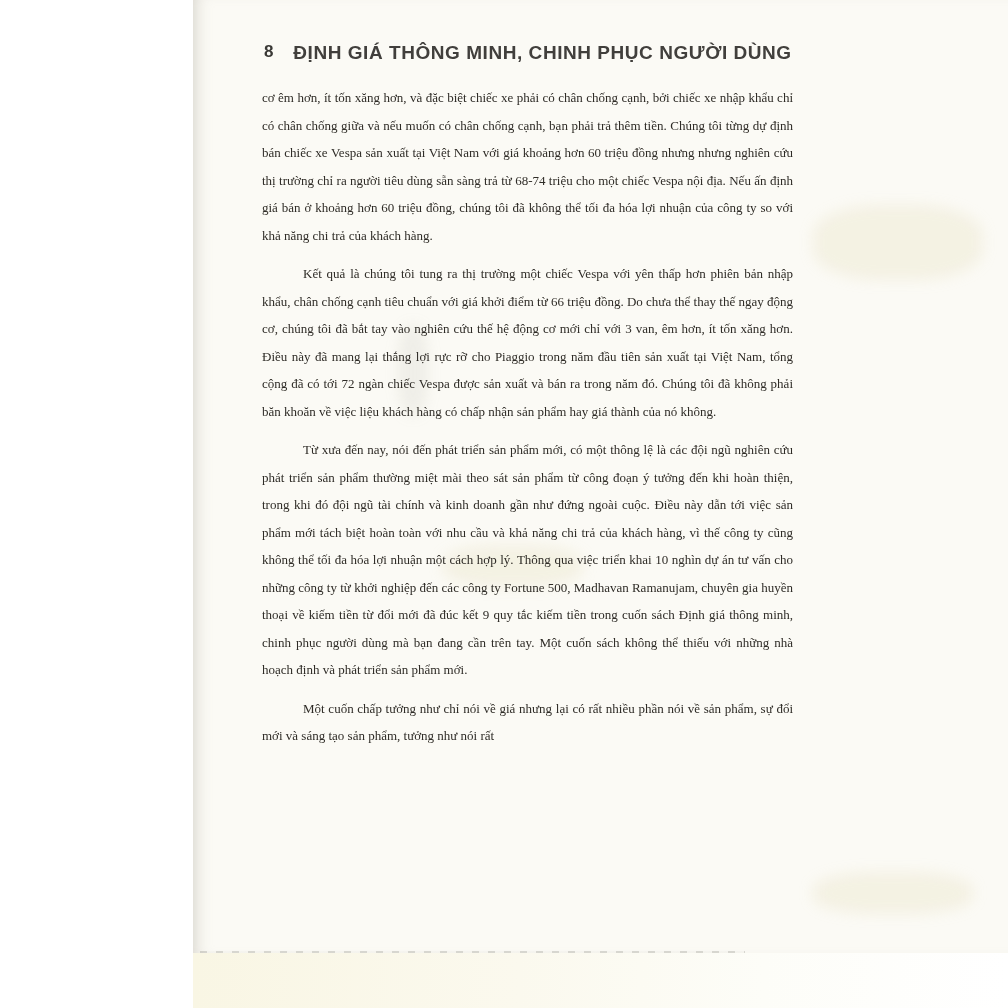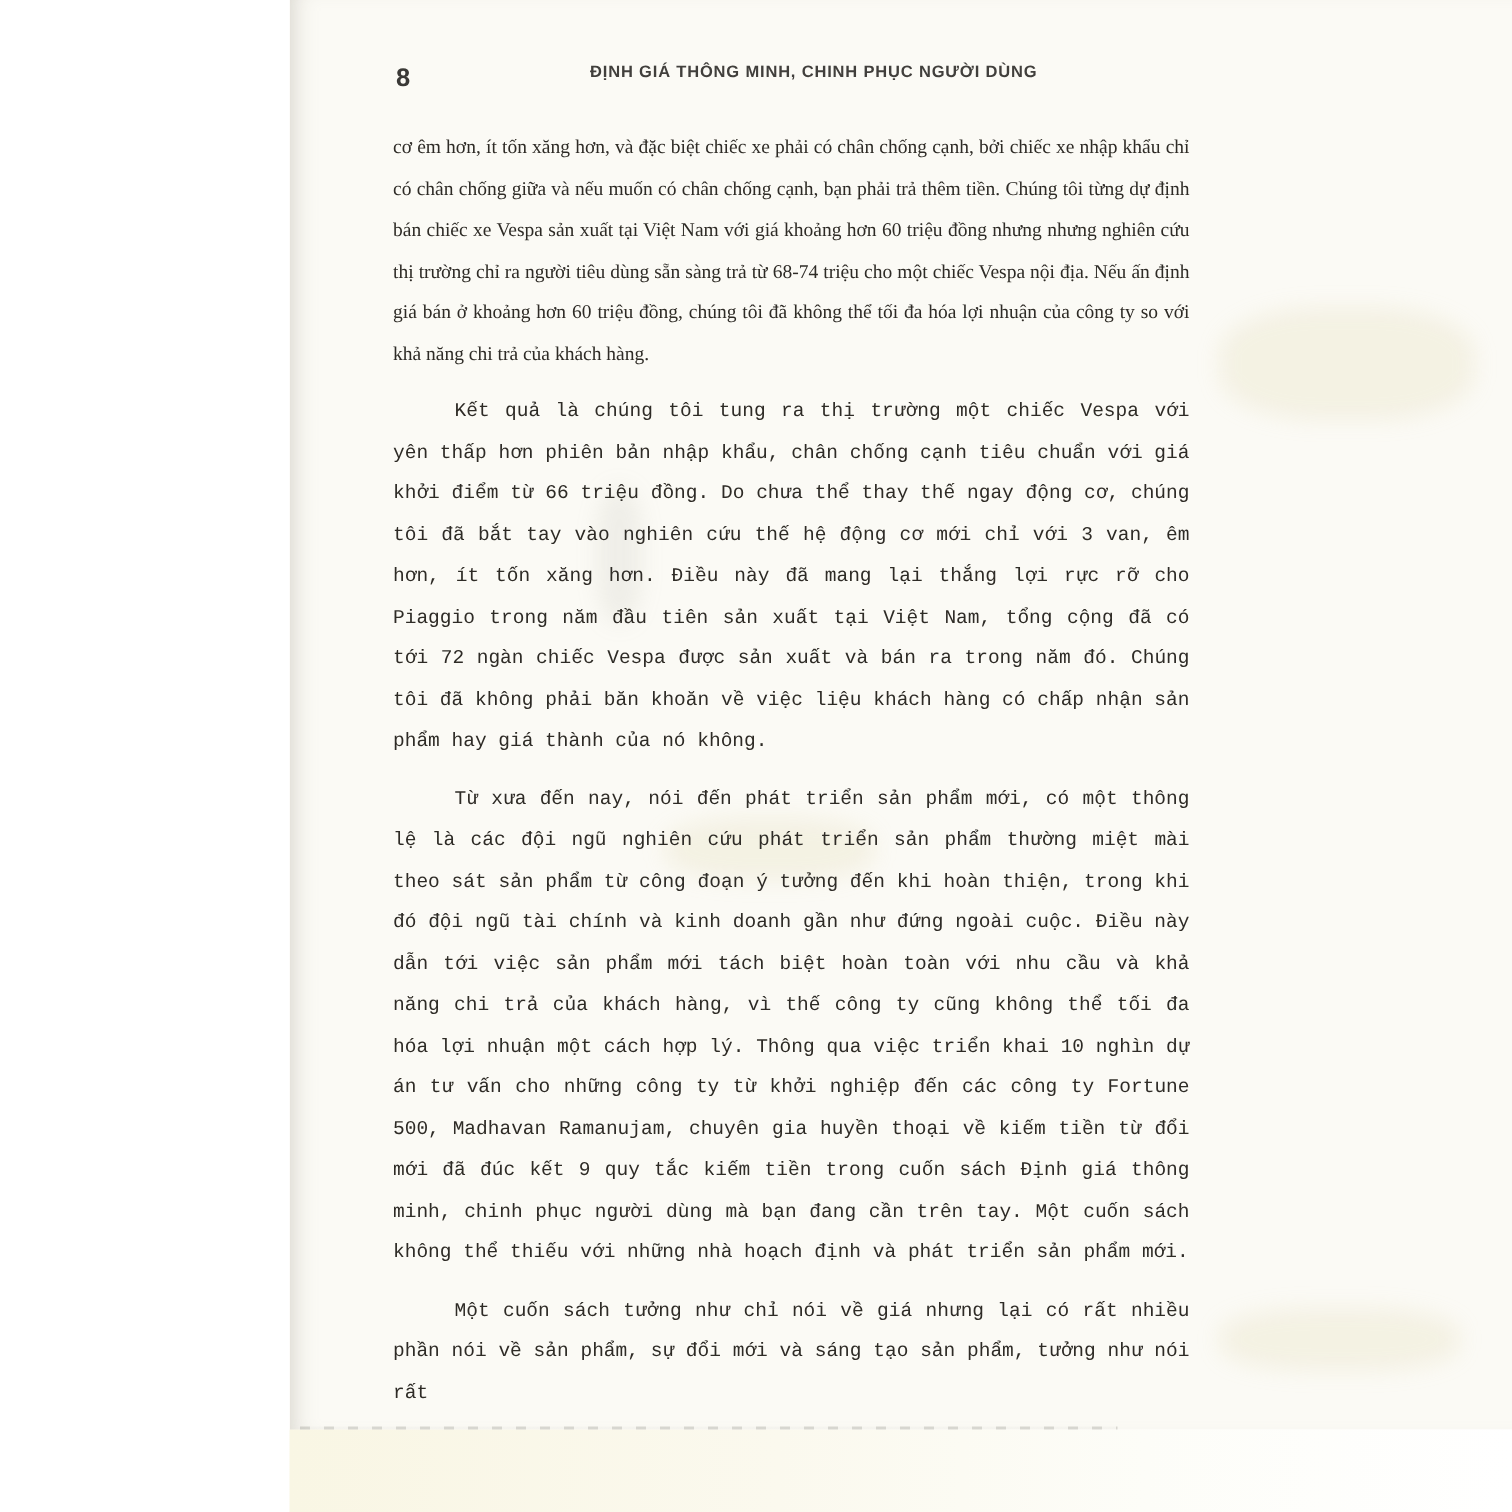--- a/index.html
+++ b/index.html
@@ -49,39 +49,39 @@
   .page-number {
     position: absolute;
     left: 2px; top: 0;
     font-size: 17px; font-weight: 700;
     color: #3a3936;
   }
   .running-head {
     display: block;
     text-align: center;
     padding-left: 30px;
-    font-size: 11px; font-weight: 700;
+    font-size: 19px; font-weight: 700;
     letter-spacing: 0.55px;
     color: #413f3c;
     white-space: nowrap;
   }
   
   .body-text {
     position: absolute;
     left: 262px; top: 84px;
     width: 531px;
   }
   .body-text p {
     margin: 0 0 11px 0;
     font-size: 13px;
     line-height: 27.5px;
     text-align: justify;
     color: #2e2b26;
   }
-  .body-text p.indent { text-indent: 41px; font-family: Liberation Mono, monospace; }
+  .body-text p.indent { text-indent: 41px; }
   
   .smudge {
     position: absolute;
     background: rgba(214, 205, 150, 0.18);
     border-radius: 40%;
     filter: blur(7px);
   }
   .smudge.s1 { left: 620px; top: 205px; width: 170px; height: 75px; }
   .smudge.s2 { left: 250px; top: 545px; width: 140px; height: 42px; }
   .smudge.s3 { left: 620px; top: 872px; width: 160px; height: 42px; }
@@ -105,16 +105,16 @@
 
   <div class="head-row">
     <span class="page-number">8</span>
     <span class="running-head">ĐỊNH GIÁ THÔNG MINH, CHINH PHỤC NGƯỜI DÙNG</span>
   </div>
 
   <div class="body-text">
     <p>cơ êm hơn, ít tốn xăng hơn, và đặc biệt chiếc xe phải có chân chống cạnh, bởi chiếc xe nhập khẩu chỉ có chân chống giữa và nếu muốn có chân chống cạnh, bạn phải trả thêm tiền. Chúng tôi từng dự định bán chiếc xe Vespa sản xuất tại Việt Nam với giá khoảng hơn 60 triệu đồng nhưng nhưng nghiên cứu thị trường chỉ ra người tiêu dùng sẵn sàng trả từ 68-74 triệu cho một chiếc Vespa nội địa. Nếu ấn định giá bán ở khoảng hơn 60 triệu đồng, chúng tôi đã không thể tối đa hóa lợi nhuận của công ty so với khả năng chi trả của khách hàng.</p>
     <p class="indent">Kết quả là chúng tôi tung ra thị trường một chiếc Vespa với yên thấp hơn phiên bản nhập khẩu, chân chống cạnh tiêu chuẩn với giá khởi điểm từ 66 triệu đồng. Do chưa thể thay thế ngay động cơ, chúng tôi đã bắt tay vào nghiên cứu thế hệ động cơ mới chỉ với 3 van, êm hơn, ít tốn xăng hơn. Điều này đã mang lại thắng lợi rực rỡ cho Piaggio trong năm đầu tiên sản xuất tại Việt Nam, tổng cộng đã có tới 72 ngàn chiếc Vespa được sản xuất và bán ra trong năm đó. Chúng tôi đã không phải băn khoăn về việc liệu khách hàng có chấp nhận sản phẩm hay giá thành của nó không.</p>
     <p class="indent">Từ xưa đến nay, nói đến phát triển sản phẩm mới, có một thông lệ là các đội ngũ nghiên cứu phát triển sản phẩm thường miệt mài theo sát sản phẩm từ công đoạn ý tưởng đến khi hoàn thiện, trong khi đó đội ngũ tài chính và kinh doanh gần như đứng ngoài cuộc. Điều này dẫn tới việc sản phẩm mới tách biệt hoàn toàn với nhu cầu và khả năng chi trả của khách hàng, vì thế công ty cũng không thể tối đa hóa lợi nhuận một cách hợp lý. Thông qua việc triển khai 10 nghìn dự án tư vấn cho những công ty từ khởi nghiệp đến các công ty Fortune 500, Madhavan Ramanujam, chuyên gia huyền thoại về kiếm tiền từ đổi mới đã đúc kết 9 quy tắc kiếm tiền trong cuốn sách Định giá thông minh, chinh phục người dùng mà bạn đang cần trên tay. Một cuốn sách không thể thiếu với những nhà hoạch định và phát triển sản phẩm mới.</p>
-    <p class="indent">Một cuốn sách tưởng như chỉ nói về giá nhưng lại có rất nhiều phần nói về sản phẩm, sự đổi mới và sáng tạo sản phẩm, tưởng như nói rất</p>
+    <p class="indent">Một cuốn chấp tưởng như chỉ nói về giá nhưng lại có rất nhiều phần nói về sản phẩm, sự đổi mới và sáng tạo sản phẩm, tưởng như nói rất</p>
   </div>
 
 </div>
 
 </body></html>

